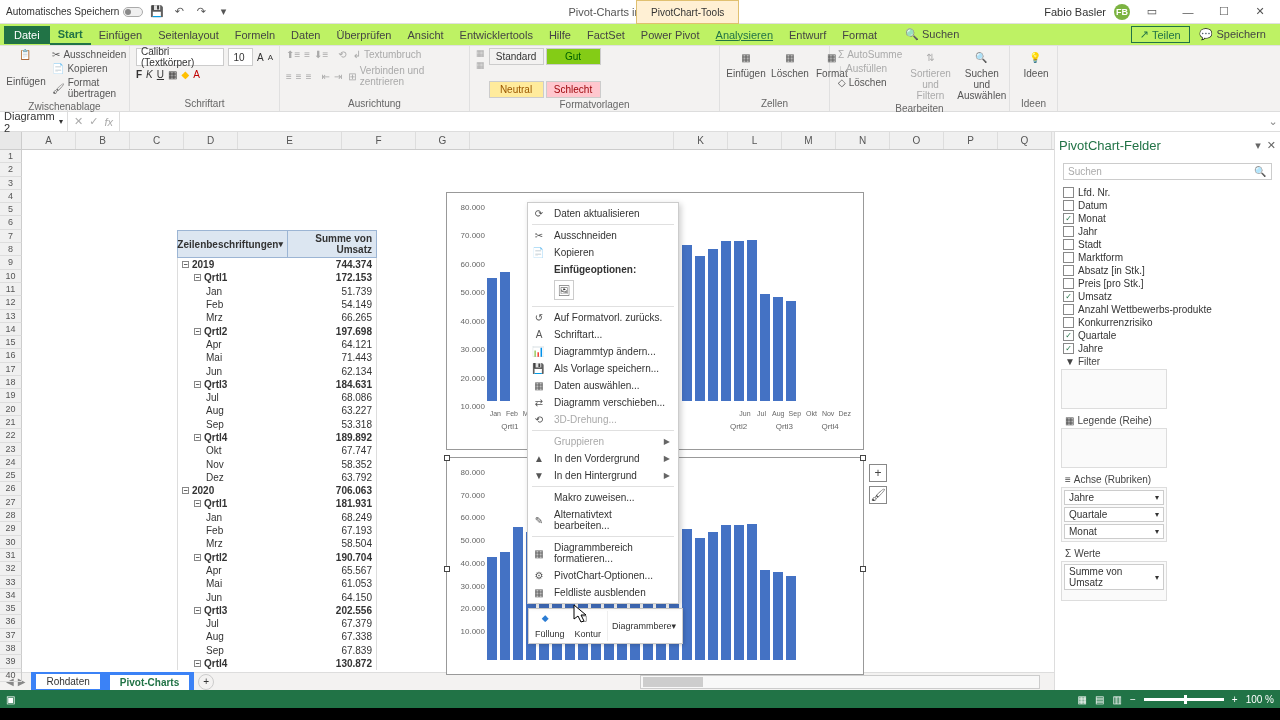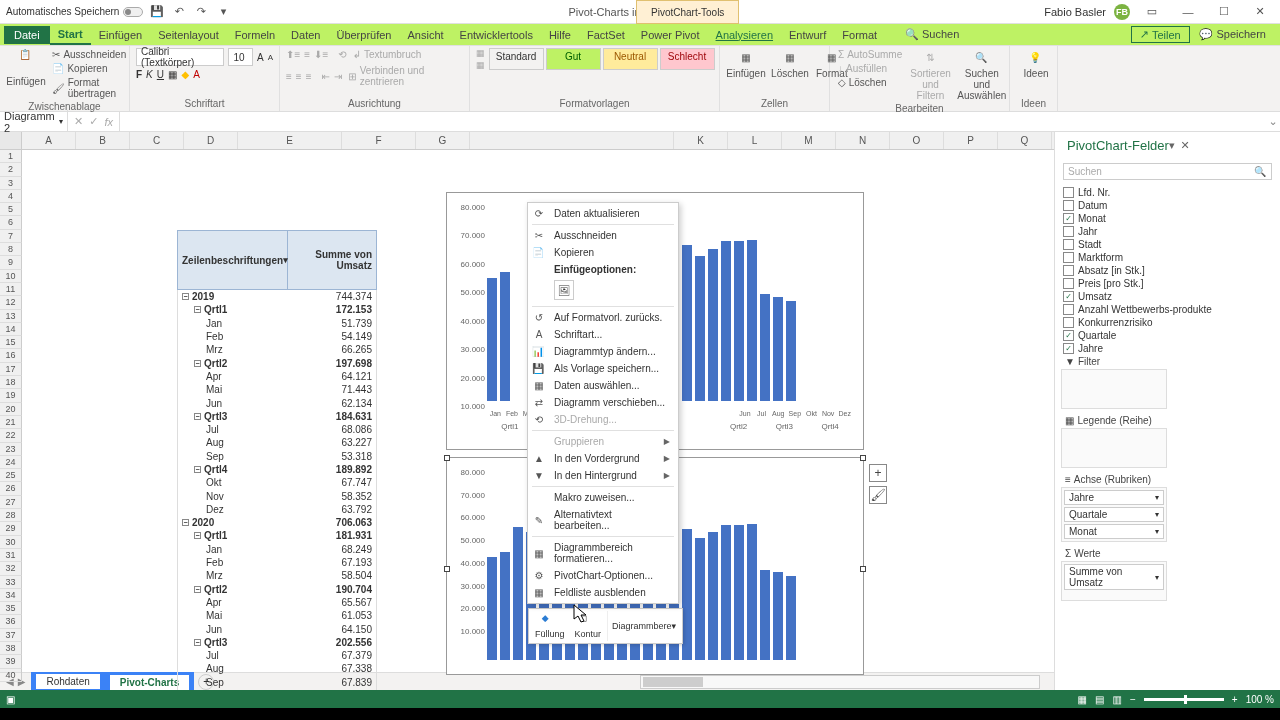--- a/index.html
+++ b/index.html
@@ -48,21 +48,21 @@
     .corner { width: 22px; border-right: 1px solid #ccc; background: #e8e8e8; }
     .col-h { border-right: 1px solid #ddd; text-align: center; font-size: 10px; line-height: 17px; color: #555; }
     
     .grid-body { display: flex; height: 522px; position: relative; }
     .row-headers { width: 22px; background: #f0f0f0; }
     .row-h { height: 13.3px; border-bottom: 1px solid #ddd; text-align: center; font-size: 9px; line-height: 13px; color: #555; border-right:1px solid #ccc;}
     .cells { flex: 1; position: relative; background: #fff; }
     
     .pivot-table { position: absolute; left: 155px; top: 80px; font-size: 10px; }
     .pivot-header { display: flex; background: #dce6f1; border: 1px solid #9cb5d4; font-weight: bold; }
-    .pivot-header > div { padding: 18px 4px; }
+    .pivot-header > div { padding: 2px 4px; justify-content: flex-end; }
     .ph-row { width: 110px; border-right: 1px solid #9cb5d4; display:flex; justify-content:space-between; align-items:center; }
     .ph-val { width: 88px; text-align: right; }
     .pivot-row { display: flex; border-left: 1px solid #ddd; border-right: 1px solid #ddd; height: 13.3px; }
     .pr-label { width: 110px; padding: 0 4px; display:flex; align-items:center; }
     .pr-val { width: 88px; text-align: right; padding: 0 4px; display:flex; align-items:center; justify-content:flex-end; }
     .pivot-year { font-weight: bold; }
     .pivot-qtr { font-weight: bold; padding-left: 16px !important; }
     .pivot-month { padding-left: 28px !important; }
     .expand-icon { width:7px; height:7px; border:1px solid #888; display:inline-flex; align-items:center; justify-content:center; font-size:7px; margin-right:3px;}
     
@@ -88,21 +88,21 @@
     .ctx-arrow { margin-left:auto; color:#666; font-size:8px;}
     .ctx-header { font-weight:bold; padding:3px 8px 3px 26px;}
     .paste-opt { padding:2px 8px 4px 26px;}
     .paste-opt-btn { width:20px; height:20px; border:1px solid #ccc; display:inline-flex; align-items:center; justify-content:center;}
     
     .mini-toolbar { position: absolute; left: 506px; top: 458px; background: #fff; border: 1px solid #ccc; box-shadow: 1px 1px 4px rgba(0,0,0,0.2); z-index: 99; display:flex; padding:2px; gap:2px; font-size:9px;}
     .mini-btn { display:flex; flex-direction:column; align-items:center; padding:2px 4px;}
     .mini-icon { width:16px; height:16px;}
     
     .task-pane { width: 226px; border-left: 1px solid #ddd; background: #fff; display: flex; flex-direction: column; font-size: 11px; }
-    .pane-header { padding: 6px 12px; font-size: 13px; color: #217346; display:flex; align-items:center;}
+    .pane-header { padding: 6px 4px; font-size: 13px; color: #217346; display:flex; justify-content:space-between; align-items:center;}
     .pane-sub { padding: 2px 8px; font-size: 10px; color: #666; display:flex; justify-content:space-between; align-items:center;}
     .pane-search { margin: 4px 8px; border: 1px solid #ccc; padding: 2px 4px; font-size: 10px; display:flex; justify-content:space-between;}
     .field-list { padding: 2px 8px; overflow-y: auto; flex:1; max-height: 170px;}
     .field-item { display: flex; align-items: center; gap: 4px; padding: 1px 0; font-size: 10px; }
     .chk { width: 11px; height: 11px; border: 1px solid #888; display:inline-flex; align-items:center; justify-content:center; font-size:8px; color:#217346;}
     .chk.checked::after { content:"✓"; }
     .areas-label { padding: 4px 8px; font-size: 10px; color: #666; }
     .areas { display: flex; flex-wrap: wrap; padding: 0 6px; gap: 4px;}
     .area-box { width: 106px; }
     .area-header { font-size: 10px; padding: 2px 4px; color: #444; display:flex; align-items:center; gap:3px;}
@@ -230,24 +230,24 @@
         </div>
     </div>
     <div class="ribbon-group-label">Ausrichtung</div>
   </div>
   <div class="ribbon-group" style="width:250px">
     <div style="display:flex;gap:4px;">
       <div style="display:flex;flex-direction:column;gap:2px;font-size:9px;color:#aaa;">
         <div>▦ </div>
         <div>▦ </div>
       </div>
-      <div style="display:flex;flex-direction:row;gap:2px;">
+      <div style="display:flex;flex-direction:column;gap:16px;">
         <div style="display:flex;gap:2px;">
           <div class="style-cell">Standard</div>
-          <div class="style-cell" style="background:#bef264;color:#006100">Gut</div>
+          <div class="style-cell" style="background:#84cc16;color:#006100">Gut</div>
         </div>
         <div style="display:flex;gap:2px;">
           <div class="style-cell" style="background:#ffeb9c;color:#9c5700">Neutral</div>
           <div class="style-cell" style="background:#ffc7ce;color:#9c0006">Schlecht</div>
         </div>
       </div>
     </div>
     <div class="ribbon-group-label">Formatvorlagen</div>
   </div>
   <div class="ribbon-group" style="width:110px">
@@ -380,21 +380,21 @@
                 <span style="font-size:9px">▾</span>
               </div>
             <div class="ph-val">Summe von Umsatz</div>
           </div>
           <div id="pivotRows">
               <div class="pivot-row">
                 <div class="pr-label pivot-year">
                   <span class="expand-icon">−</span>
                   <span>2019</span>
                 </div>
-                <div class="pr-val" style="font-weight: normal;">744.374</div>
+                <div class="pr-val" style="font-weight: bold;">744.374</div>
               </div>
               <div class="pivot-row">
                 <div class="pr-label pivot-qtr">
                   <span class="expand-icon">−</span>
                   <span>Qrtl1</span>
                 </div>
                 <div class="pr-val" style="font-weight: bold;">172.153</div>
               </div>
               <div class="pivot-row">
                 <div class="pr-label pivot-month">

